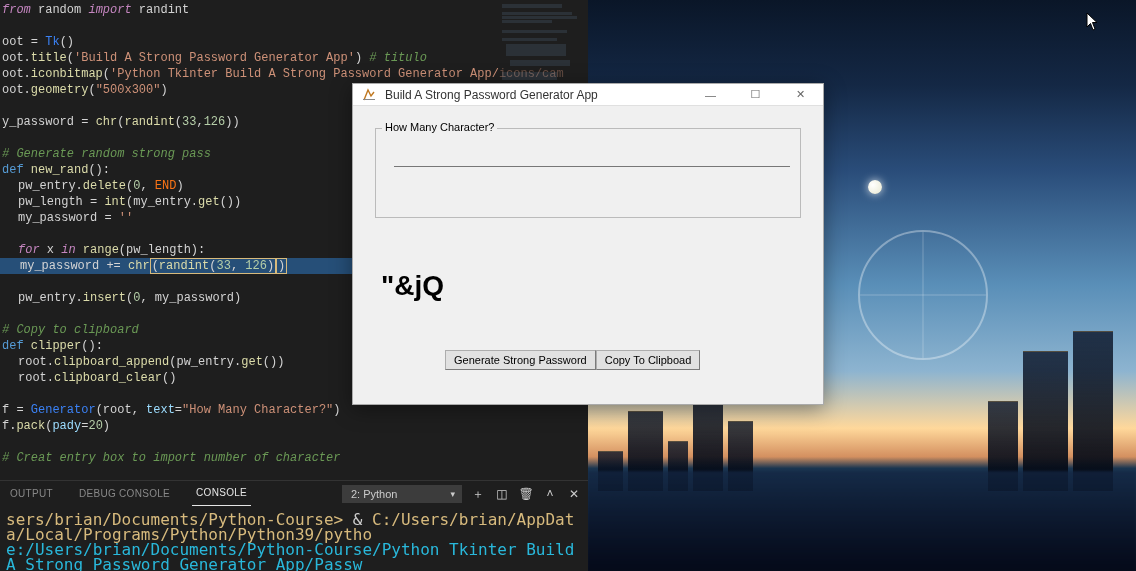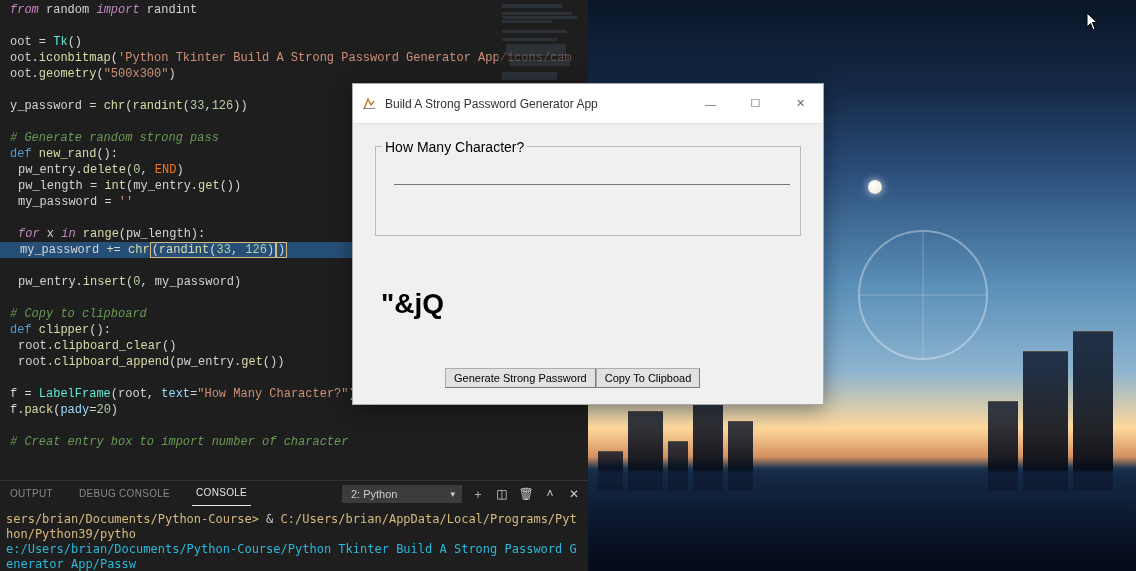--- a/index.html
+++ b/index.html
@@ -39,66 +39,66 @@
 .editor {
   position: absolute; left: 0; top: 0; width: 588px; height: 571px;
   background: #1e1e1e; color: #d4d4d4; font-family: Consolas, "Courier New", monospace;
   font-size: 12px; line-height: 16px;
 }
 .code-area { position: absolute; left: 0; top: 0; right: 0; height: 478px; padding: 2px 0 0 0; }
 .minimap { position: absolute; right: 0; top: 0; width: 90px; height: 478px;
   background: #1e1e1e; border-left: 0; opacity: 0.6; }
 .mm-blob { position: absolute; background: rgba(120,160,200,0.25); }
 
-.cl { padding-left: 10px; white-space: pre; }
+.cl { padding-left: 2px; white-space: pre; }
 .indent1 { padding-left: 18px; }
 .indent2 { padding-left: 20px; }
 .highlight-line { background: #264f78; }
 .kw { color: #c586c0; font-style: italic; }
 .kw2 { color: #569cd6; }
 .fn { color: #dcdcaa; }
 .str { color: #ce9178; }
-.cls { color: #5eead4; }
+.cls { color: #3b82f6; }
 .var { color: #9cdcfe; }
 .num { color: #b5cea8; }
 .cmt { color: #6a9955; font-style: italic; }
 .const { color: #f97316; }
 .box-border { border: 1px solid #d7ba7d; padding: 0 1px; }
 
 
 .panel-tabs { position: absolute; left: 0; top: 480px; right: 0; height: 26px;
   background: #1e1e1e; display: flex; align-items: center; padding: 0 6px; gap: 18px;
   font-family: "Segoe UI", Arial, sans-serif; font-size: 10px; border-top: 1px solid #333; }
 .ptab { color: #888; letter-spacing: 0.3px; padding: 4px 4px; cursor: pointer; }
 .ptab.active { color: #e6e6e6; border-bottom: 1px solid #e6e6e6; }
 .panel-right { margin-left: auto; display: flex; align-items: center; gap: 8px; }
 .term-select { display: flex; align-items: center; height: 18px; background: #3c3c3c;
   border: 1px solid #3c3c3c; padding: 0 6px 0 8px; font-size: 11px; color: #ccc; cursor: pointer; min-width: 120px; justify-content: space-between; }
 .chev { font-size: 9px; color: #ccc; }
 .picon { color: #ccc; cursor: pointer; font-size: 12px; width: 16px; text-align: center; }
 .terminal { position: absolute; left: 0; top: 506px; right: 0; bottom: 0; padding: 6px 6px;
-  background: #1e1e1e; font-family: Consolas, monospace; font-size: 12px; line-height: 15px; overflow: hidden; }
+  background: #1e1e1e; font-family: Consolas, monospace; font-size: 16px; line-height: 15px; overflow: hidden; }
 .term-line { white-space: pre-wrap; word-break: break-all; }
 .t-yel { color: #d7ba7d; }
 .t-cy { color: #29b8db; }
 .t-wh { color: #ccc; }
 
 
 .tkwin { position: absolute; left: 352px; top: 83px; width: 472px; height: 322px;
   background: #f0f0f0; border: 1px solid #aaa; box-shadow: 0 4px 20px rgba(0,0,0,0.4);
   font-family: "Segoe UI", Tahoma, sans-serif; }
-.titlebar { height: 40px; background: #fff; display: flex; align-items: center; padding-left: 8px; border-bottom: 1px solid #e0e0e0; }
+.titlebar { height: 22px; background: #fff; display: flex; align-items: center; padding-left: 8px; border-bottom: 1px solid #e0e0e0; }
 .tk-ico { width: 16px; height: 16px; margin-right: 8px; display: inline-flex; align-items: center; justify-content: center; }
 .tk-title { font-size: 12px; color: #333; flex: 1; }
 .winbtns { display: flex; height: 100%; }
 .winbtn { width: 45px; display: flex; align-items: center; justify-content: center; color: #666; font-size: 11px; cursor: pointer; }
 
 .tk-body { padding: 14px 22px; }
 .lf { border: 1px solid #bbb; position: relative; height: 90px; margin-top: 8px; }
-.lf-label { position: absolute; top: -8px; left: 6px; background: #f0f0f0; padding: 0 3px; font-size: 14px; }
+.lf-label { position: absolute; top: -8px; left: 6px; background: #f0f0f0; padding: 0 3px; font-size: 11px; }
 .lf-entry { border: 0; border-bottom: 1px solid #777; outline: none; position: absolute; top: 22px; left: 18px; right: 10px;
   background: transparent; height: 16px; font-size: 11px; padding: 0 2px; width: calc(100% - 28px); }
 .pw-out { font-family: Arial, sans-serif; font-size: 28px; font-weight: bold; color: #000;
   margin-top: 52px; margin-left: 6px; }
 .btnrow { display: flex; margin-top: 48px; margin-left: 70px; }
 .tk-btn { background: #e1e1e1; border: 1px solid #adadad; border-right-color: #7a7a7a; border-bottom-color: #7a7a7a;
   padding: 3px 8px; font-size: 11px; cursor: pointer; font-family: "Segoe UI", Tahoma, sans-serif; }
 
 .cursor-arrow { position: absolute; top: 12px; left: 1086px; width: 14px; height: 20px; pointer-events: none; }
 </style>
@@ -119,42 +119,43 @@
       <div class="bld b8"></div>
   </div>
   <div class="reflect"></div>
 </div>
 
 <div class="editor">
   <div class="code-area">
     <div class="cl"><span class="kw">from</span> <span>random</span> <span class="kw">import</span> <span>randint</span></div>
     <div class="cl">&nbsp;</div>
     <div class="cl"><span>oot</span> = <span class="cls">Tk</span>()</div>
+    <div class="cl"><span>oot.</span><span class="fn">title</span>(<span class="str">'Build A Strong Password Generator App'</span>) <span class="cmt"># titulo</span></div>
     <div class="cl"><span>oot.</span><span class="fn">iconbitmap</span>(<span class="str">'Python Tkinter Build A Strong Password Generator App/icons/cam</span></div>
     <div class="cl"><span>oot.</span><span class="fn">geometry</span>(<span class="str">"500x300"</span>)</div>
     <div class="cl">&nbsp;</div>
     <div class="cl"><span>y_password</span> = <span class="fn">chr</span>(<span class="fn">randint</span>(<span class="num">33</span>,<span class="num">126</span>))</div>
     <div class="cl">&nbsp;</div>
     <div class="cl"><span class="cmt"># Generate random strong pass</span></div>
     <div class="cl"><span class="kw2">def</span> <span class="fn">new_rand</span>():</div>
     <div class="cl indent1"><span>pw_entry.</span><span class="fn">delete</span>(<span class="num">0</span>, <span class="const">END</span>)</div>
     <div class="cl indent1"><span>pw_length</span> = <span class="fn">int</span>(<span>my_entry.</span><span class="fn">get</span>())</div>
     <div class="cl indent1"><span>my_password</span> = <span class="str">''</span></div>
     <div class="cl">&nbsp;</div>
     <div class="cl indent1"><span class="kw">for</span> <span>x</span> <span class="kw">in</span> <span class="fn">range</span>(<span>pw_length</span>):</div>
     <div class="cl indent2 highlight-line"><span>my_password</span> += <span class="fn">chr</span><span class="box-border">(<span class="fn">randint</span>(<span class="num">33</span>, <span class="num">126</span>)</span><span class="box-border">)</span></div>
     <div class="cl">&nbsp;</div>
     <div class="cl indent1"><span>pw_entry.</span><span class="fn">insert</span>(<span class="num">0</span>, <span>my_password</span>)</div>
     <div class="cl">&nbsp;</div>
     <div class="cl"><span class="cmt"># Copy to clipboard</span></div>
     <div class="cl"><span class="kw2">def</span> <span class="fn">clipper</span>():</div>
+    <div class="cl indent1"><span>root.</span><span class="fn">clipboard_append</span>(<span>pw_entry.</span><span class="fn">get</span>())</div>
     <div class="cl indent1"><span>root.</span><span class="fn">clipboard_clear</span>()</div>
-    <div class="cl indent1"><span>root.</span><span class="fn">clipboard_append</span>(<span>pw_entry.</span><span class="fn">get</span>())</div>
-    <div class="cl">&nbsp;</div>
-    <div class="cl"><span>f</span> = <span class="cls">LabelFrame</span>(<span>root</span>, <span class="var">text</span>=<span class="str">"How Many Character?"</span>)</div>
+    <div class="cl">&nbsp;</div>
+    <div class="cl"><span>f</span> = <span class="cls">Generator</span>(<span>root</span>, <span class="var">text</span>=<span class="str">"How Many Character?"</span>)</div>
     <div class="cl"><span>f.</span><span class="fn">pack</span>(<span class="var">pady</span>=<span class="num">20</span>)</div>
     <div class="cl">&nbsp;</div>
     <div class="cl"><span class="cmt"># Creat entry box to import number of character</span></div>
   </div>
   <div class="minimap">
     <div class="mm-blob" style="left:4px;top:4px;width:60px;height:4px;"></div>
     <div class="mm-blob" style="left:4px;top:12px;width:70px;height:3px;"></div>
     <div class="mm-blob" style="left:4px;top:16px;width:75px;height:3px;"></div>
     <div class="mm-blob" style="left:4px;top:20px;width:50px;height:3px;"></div>
     <div class="mm-blob" style="left:4px;top:30px;width:65px;height:3px;"></div>

